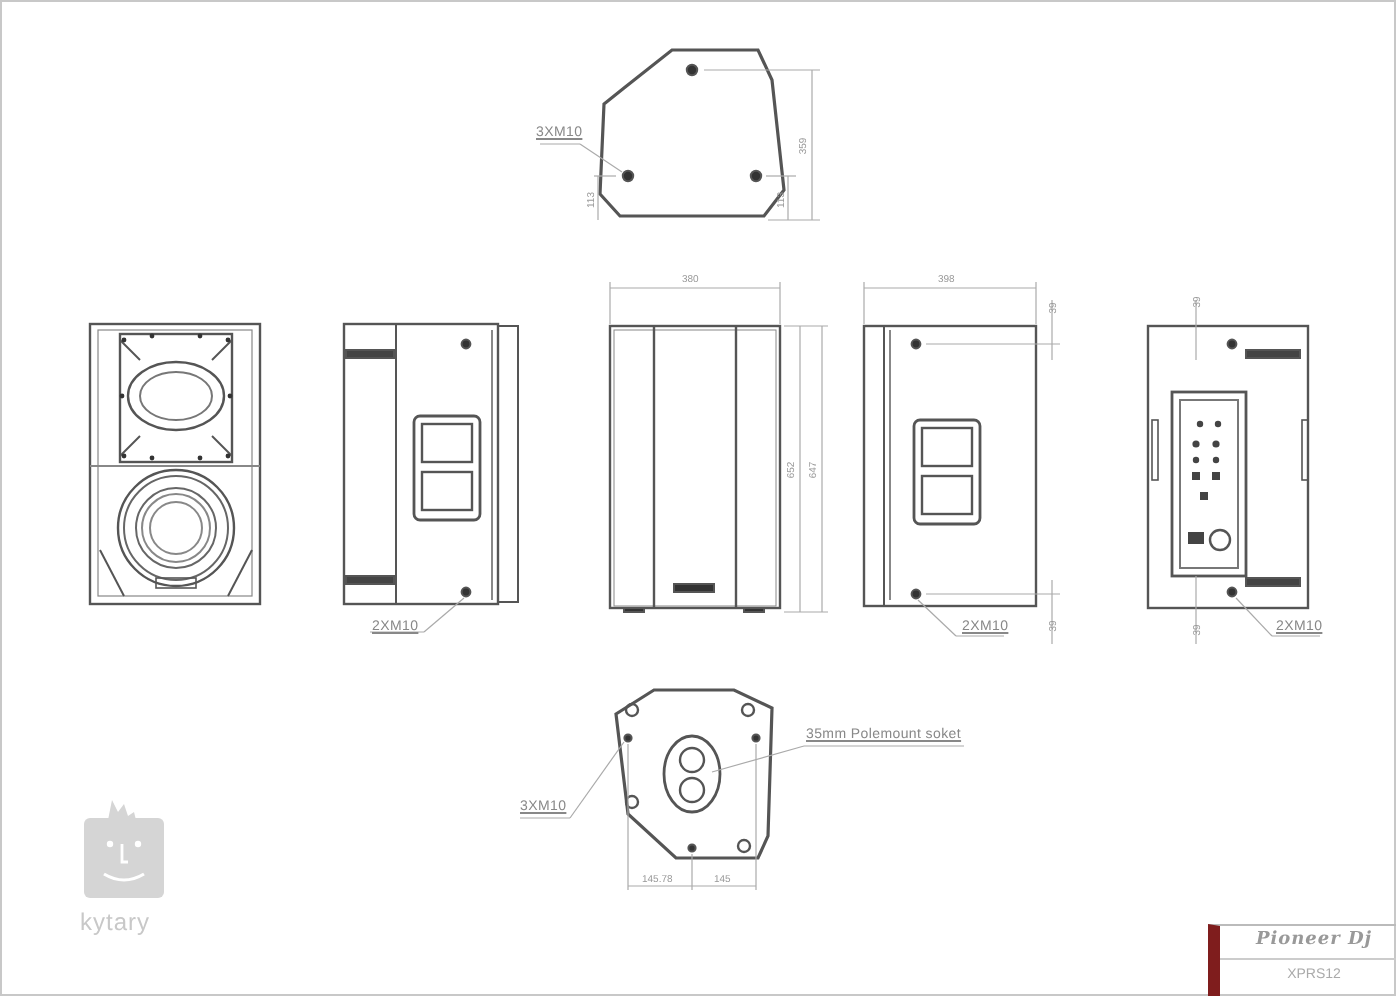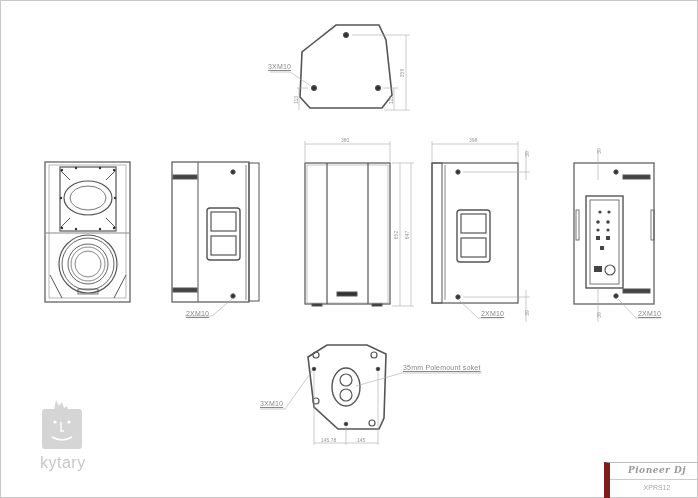--- a/index.html
+++ b/index.html
@@ -7,21 +7,21 @@
   .frame{position:absolute;left:0;top:0;width:696px;height:496px;border:1px solid #c8c8c8;}
   svg{position:absolute;left:0;top:0;}
   .lbl{position:absolute;font-size:7px;color:#888;text-decoration:underline;white-space:nowrap;letter-spacing:0.2px;}
   .dim{position:absolute;font-size:5px;color:#999;white-space:nowrap;}
   .vdim{transform:rotate(-90deg);transform-origin:center;}
   .titleblock{position:absolute;left:604px;top:462px;width:94px;height:36px;border-left:6px solid #7f1d1d;border-top:1px solid #bbb;}
   .brand{position:absolute;left:0;top:2px;width:94px;text-align:center;font-family:"DejaVu Serif",serif;font-style:italic;font-weight:bold;font-size:9px;color:#999;letter-spacing:0.5px;}
   .tb-div{position:absolute;left:0;top:16px;width:94px;height:1px;background:#ccc;}
   .model{position:absolute;left:0;top:21px;width:94px;text-align:center;font-size:7px;color:#aaa;}
   .wm{position:absolute;left:40px;top:398px;width:48px;}
-  .wm-text{position:absolute;left:0;top:56px;font-size:16px;color:#c8c8c8;letter-spacing:0.5px;}
+  .wm-text{position:absolute;left:0;top:56px;font-size:12px;color:#c8c8c8;letter-spacing:0.5px;}
 </style>
 </head>
 <body>
 
 <div class="frame"></div>
 
 <svg width="698" height="498" viewBox="0 0 698 498" fill="none" stroke="#555" stroke-width="1">
 
   <g>
     <path d="M336,25 L379,25 L386,40 L392,95 L382,108 L310,108 L300,97 L302,52 L312,44 Z" stroke="#555" stroke-width="1.6"></path>

